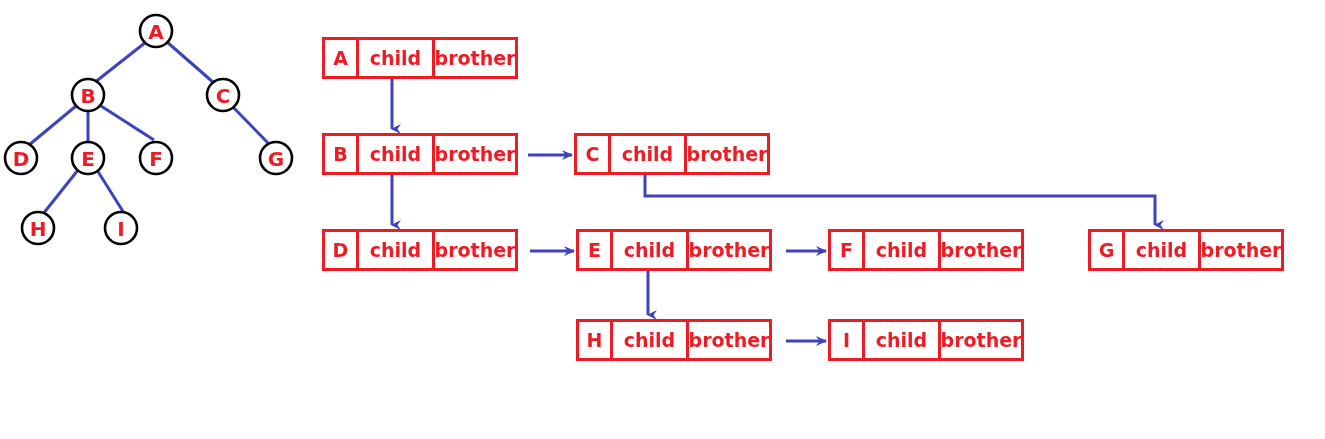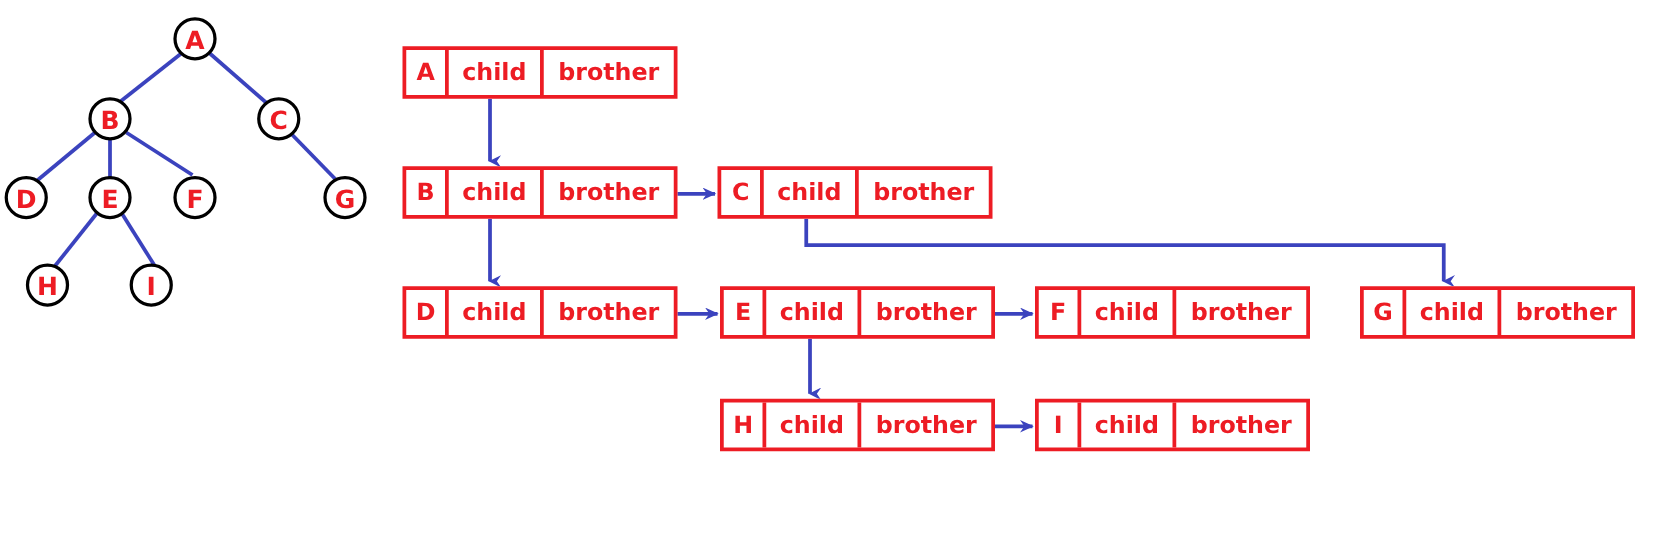--- a/index.html
+++ b/index.html
@@ -65,21 +65,21 @@
     justify-content: center;
     color: #ED1C24;
     font-family: "DejaVu Sans", sans-serif;
     font-weight: bold;
     font-size: 19px;
     line-height: 1;
     white-space: nowrap;
   }
   .ll-cell.key   { width: 34px; border-right: 3px solid #ED1C24; }
   .ll-cell.child { width: 76px; border-right: 3px solid #ED1C24; }
-  .ll-cell.brother { width: 104px; }
+  .ll-cell.brother { width: 80px; }
 
   
   #links-svg {
     position: absolute;
     left: 0; top: 0;
     width: 1325px;
     height: 439px;
     pointer-events: none;
   }
   .link-line {

